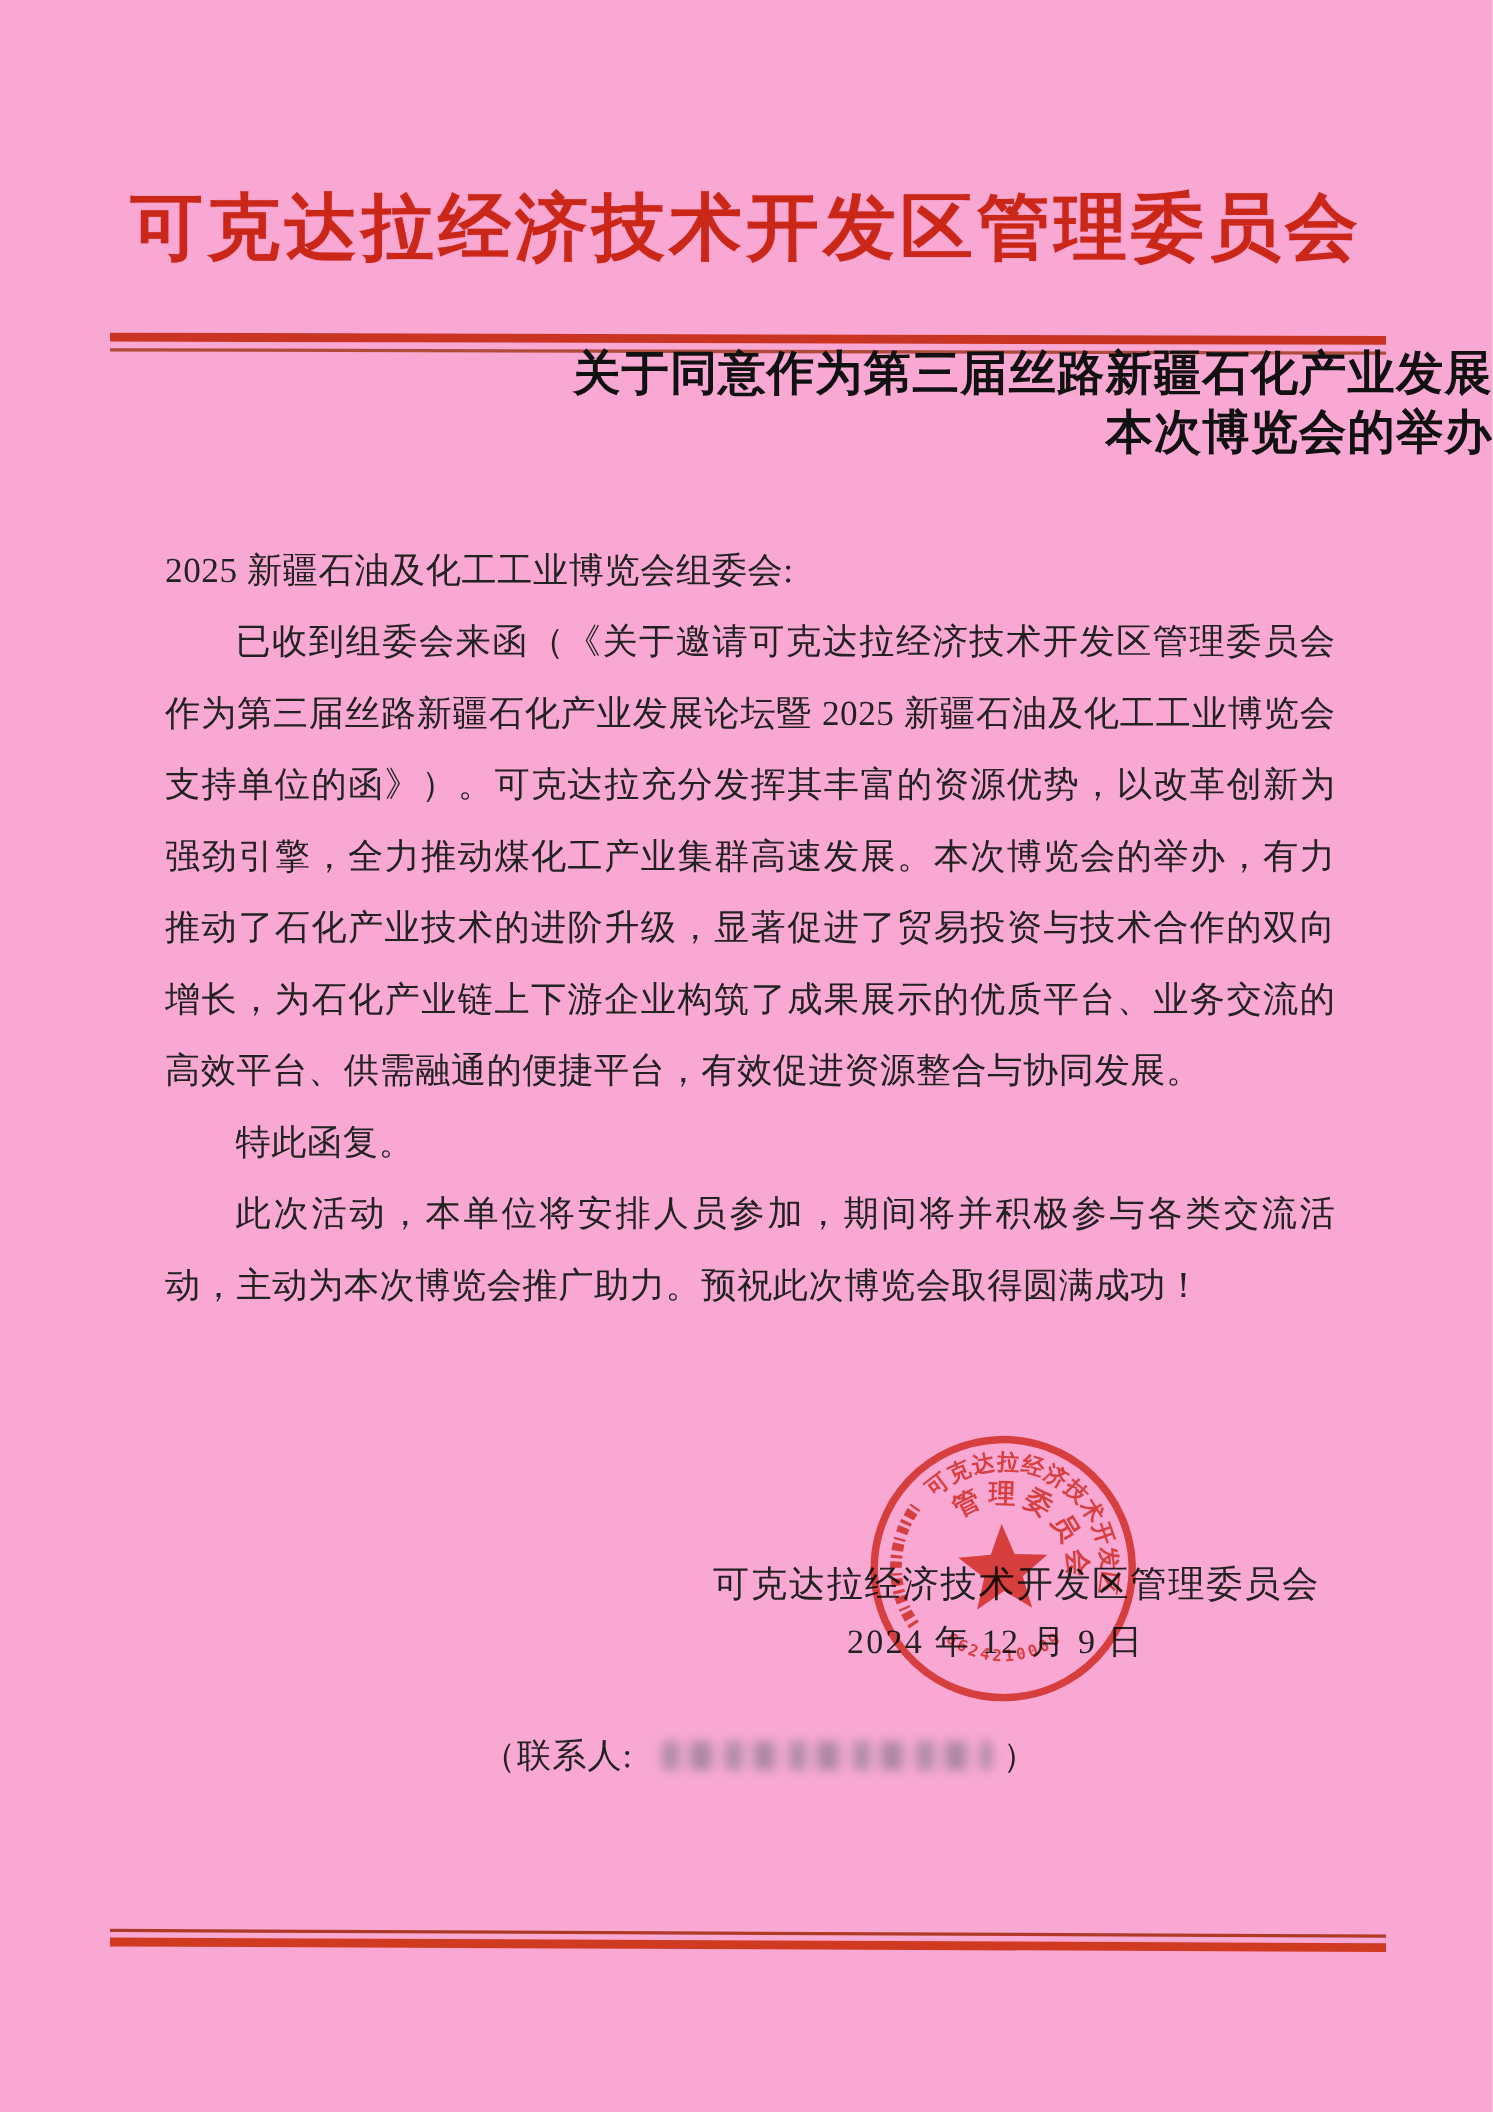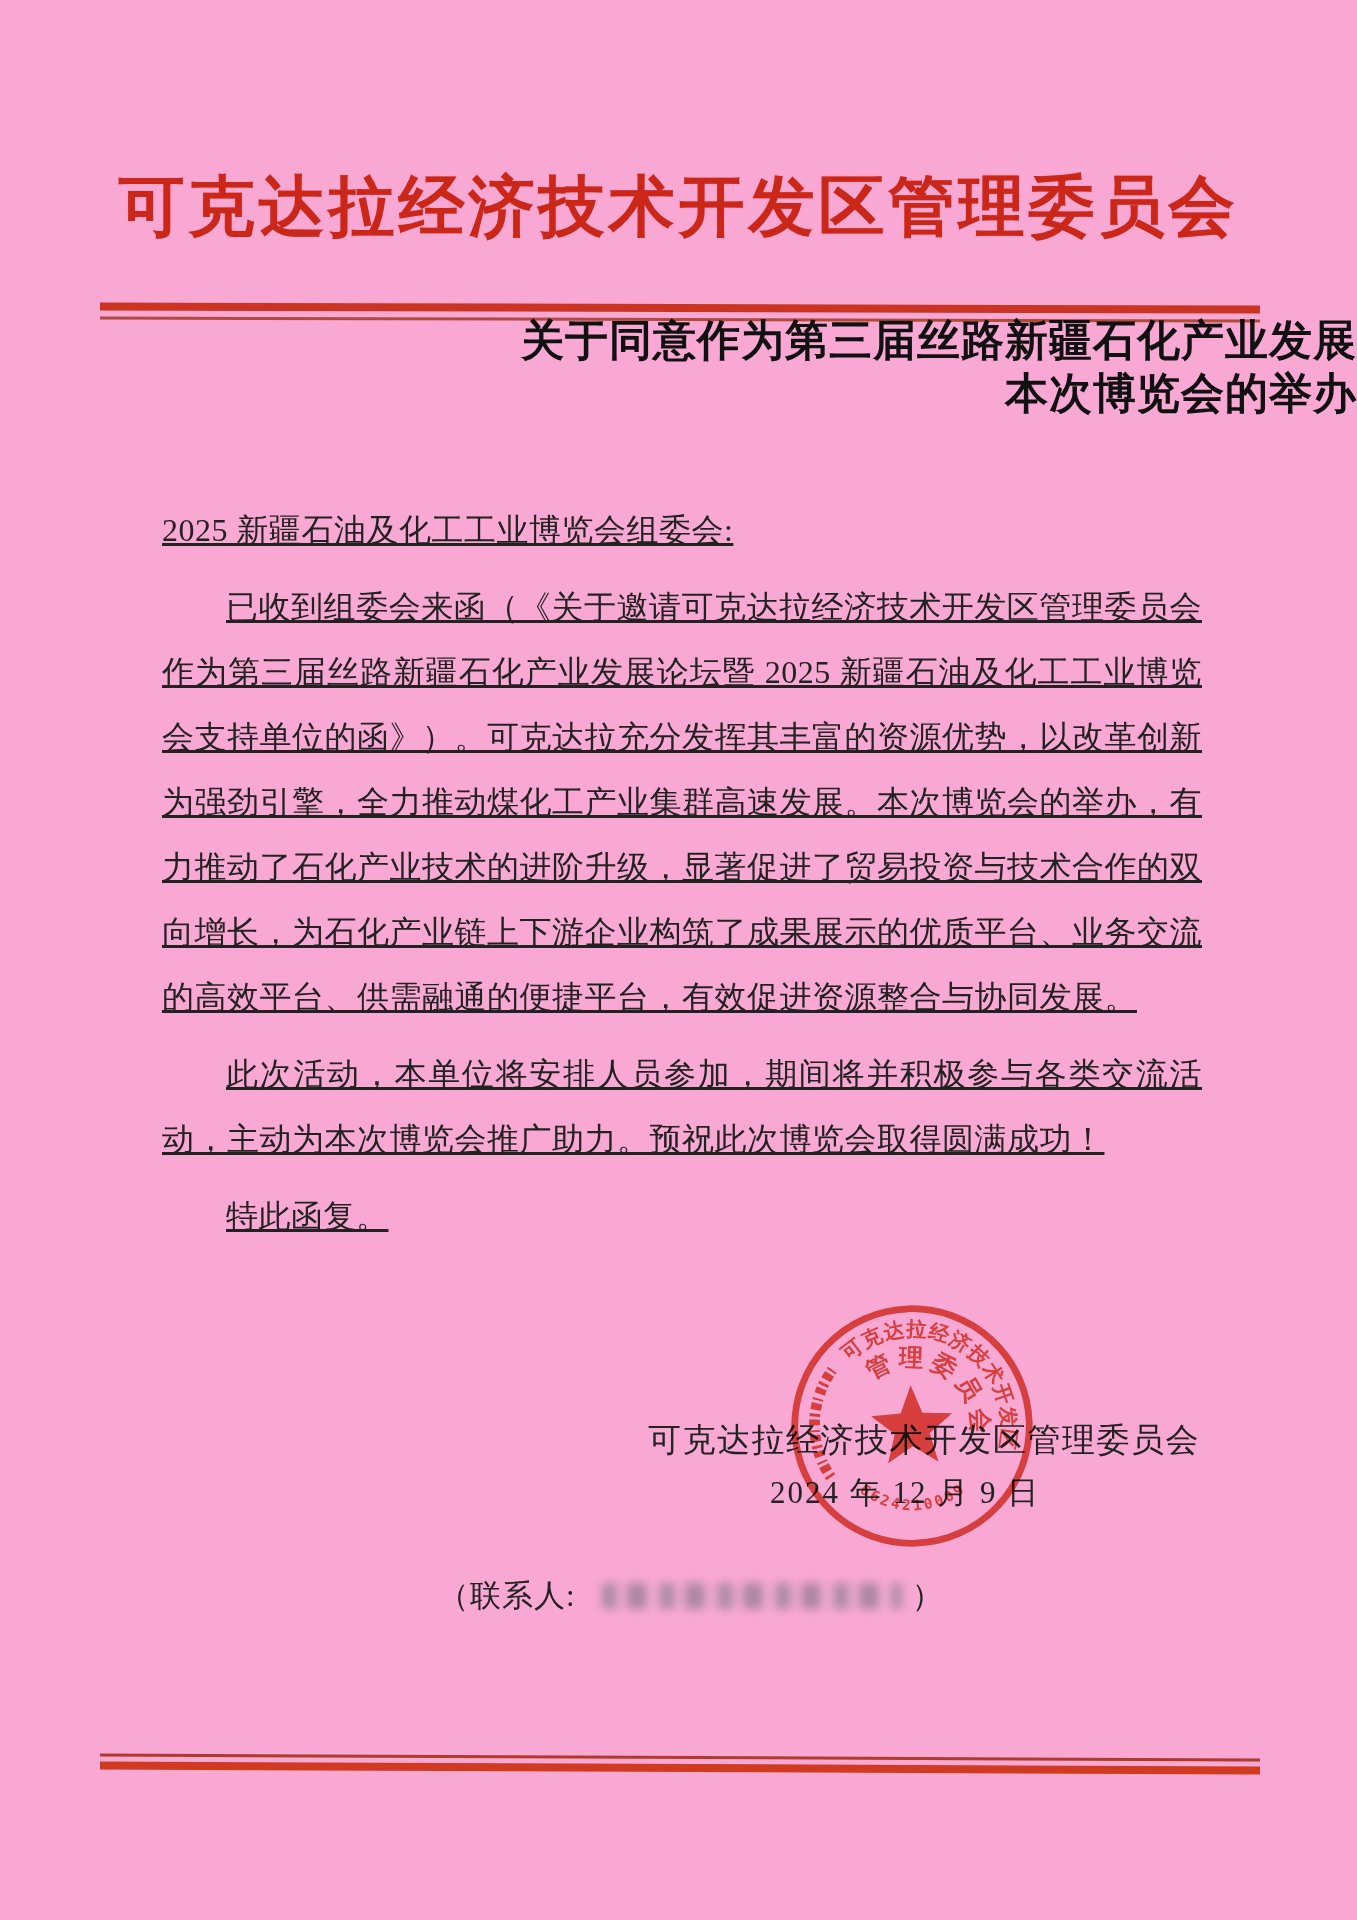--- a/index.html
+++ b/index.html
@@ -36,21 +36,21 @@
     color:#111;
   }
   
   .body-text{
     position:absolute;top:486px;left:150px;width:1064px;
     font-size:32px;line-height:65px;
     text-align:justify;
     letter-spacing:.5px;
     color:#222;
   }
-  .body-text p{margin:12px;text-decoration:underline;}
+  .body-text p{margin:0;}
   .body-text p.indent{text-indent:2em;}
   
   .sig-org{
     position:absolute;top:1418px;left:648px;
     font-size:33px;letter-spacing:1.5px;white-space:nowrap;color:#222;
   }
   .sig-date{
     position:absolute;top:1472px;left:770px;
     font-size:31px;letter-spacing:2px;white-space:nowrap;color:#222;text-align:right;
   }
@@ -93,22 +93,22 @@
   <div class="rule rule-top-thin"></div>
 
   <div class="doc-title">
     <div>关于同意作为第三届丝路新疆石化产业发展</div>
     <div>本次博览会的举办</div>
   </div>
 
   <div class="body-text">
     <p>2025 新疆石油及化工工业博览会组委会:</p>
     <p class="indent">已收到组委会来函（《关于邀请可克达拉经济技术开发区管理委员会作为第三届丝路新疆石化产业发展论坛暨 2025 新疆石油及化工工业博览会支持单位的函》）。可克达拉充分发挥其丰富的资源优势，以改革创新为强劲引擎，全力推动煤化工产业集群高速发展。本次博览会的举办，有力推动了石化产业技术的进阶升级，显著促进了贸易投资与技术合作的双向增长，为石化产业链上下游企业构筑了成果展示的优质平台、业务交流的高效平台、供需融通的便捷平台，有效促进资源整合与协同发展。</p>
+    <p class="indent">特此函复。</p>
     <p class="indent">此次活动，本单位将安排人员参加，期间将并积极参与各类交流活动，主动为本次博览会推广助力。预祝此次博览会取得圆满成功！</p>
-    <p class="indent">特此函复。</p>
   </div>
 
   <div class="sig-org">可克达拉经济技术开发区管理委员会</div>
   <div class="sig-date">2024 年 12 月 9 日</div>
 
   <svg class="seal" viewBox="0 0 260 260" xmlns="http://www.w3.org/2000/svg">
     <defs>
       <path id="arcOuter" d="M 64.2,64.2 A 93,93 0 1 1 169.3,214.3"></path>
       <path id="arcInner" d="M 86.2,86.2 A 62,62 0 0 1 180.8,165.6"></path>
       <path id="arcNumber" d="M 63.4,185.9 A 87,87 0 0 0 196.6,185.9"></path>

